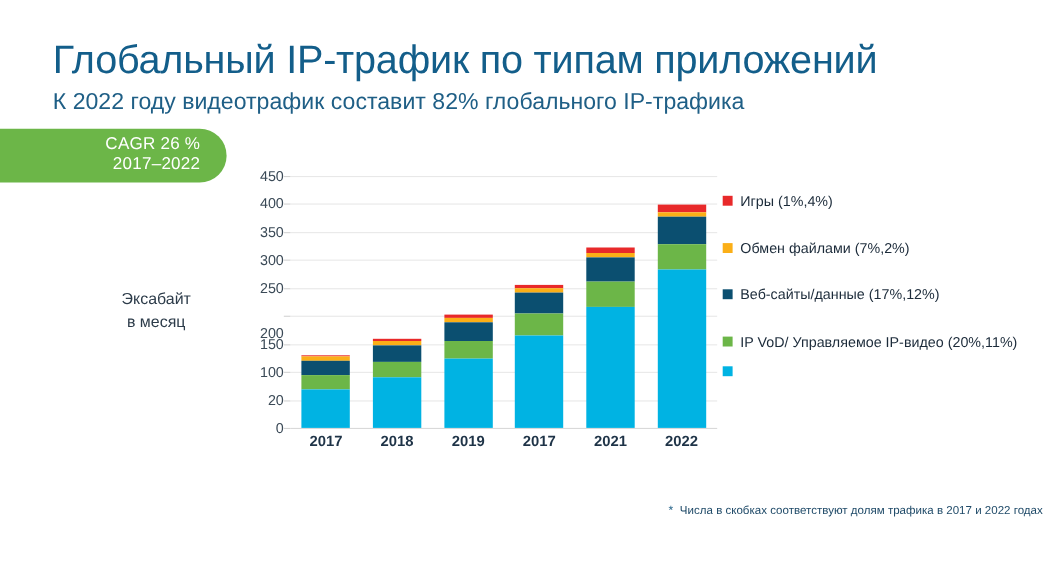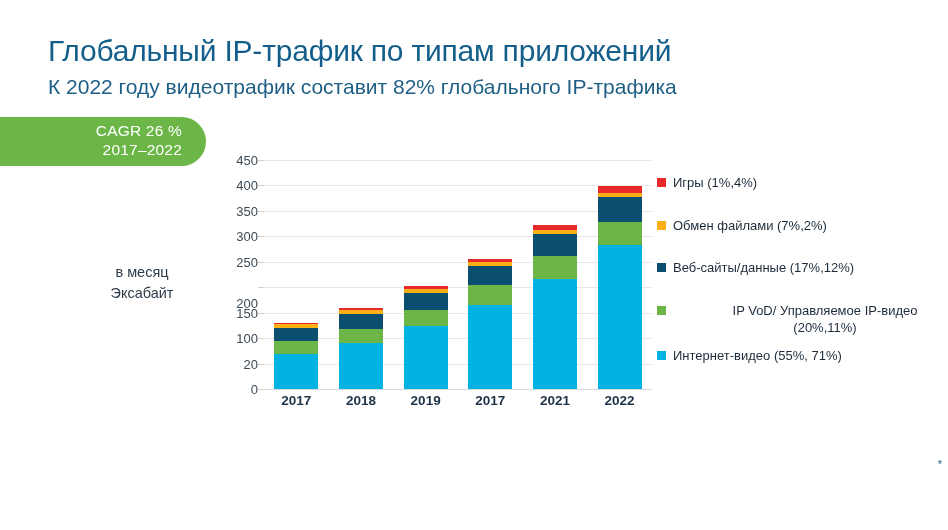--- a/index.html
+++ b/index.html
@@ -18,21 +18,21 @@
   }
 
   
   #header {
     position: absolute;
     left: 48px;
     top: 34px;
     width: 860px;
   }
   #page-title {
-    font-size: 30px;
+    font-size: 36px;
     font-weight: 400;
     color: #135e8a;
     letter-spacing: -0.2px;
     line-height: 1.12;
     white-space: nowrap;
   }
   #page-subtitle {
     margin-top: 6px;
     font-size: 21px;
     font-weight: 400;
@@ -159,30 +159,28 @@
     font-weight: bold;
     color: #1e3347;
   }
 
   
   #legend {
     position: absolute;
     left: 657px;
     top: 174px;
     width: 290px;
-    text-align: center;
   }
   .legend-item {
     display: flex;
     align-items: flex-start;
     margin-bottom: 25px;
   }
   .legend-item.tight {
     margin-bottom: 10px;
-    gap: 30px;
   }
   .legend-swatch {
     width: 9px;
     height: 9px;
     flex: 0 0 9px;
     margin-top: 4px;
     margin-right: 7px;
   }
   .legend-label {
     font-size: 13px;
@@ -228,22 +226,22 @@
   <div id="page-title">Глобальный IP-трафик по типам приложений</div>
   <div id="page-subtitle">К 2022 году видеотрафик составит 82% глобального IP-трафика</div>
 </div>
 
 <div id="cagr-badge">
   <div class="cagr-line">CAGR 26 %</div>
   <div class="cagr-line">2017–2022</div>
 </div>
 
 <div id="axis-title">
+  <div>Эксабайт</div>
   <div>в месяц</div>
-  <div>Эксабайт</div>
 </div>
 
 <div id="chart-wrap">
   <div id="ytick-col">
       <div class="ytick" style="top: 0px;">450</div>
       <div class="ytick" style="top: 25.4444px;">400</div>
       <div class="ytick" style="top: 50.8889px;">350</div>
       <div class="ytick" style="top: 76.3333px;">300</div>
       <div class="ytick" style="top: 101.778px;">250</div>
       <div class="ytick" style="top: 143px;">200</div>
@@ -342,21 +340,21 @@
     <div class="legend-item">
       <span class="legend-swatch" style="background: rgb(11, 79, 112);"></span>
       <span class="legend-label">Веб-сайты/данные (17%,12%)</span>
     </div>
     <div class="legend-item tight">
       <span class="legend-swatch" style="background: rgb(108, 182, 72);"></span>
       <span class="legend-label">IP VoD/ Управляемое IP-видео (20%,11%)</span>
     </div>
     <div class="legend-item">
       <span class="legend-swatch" style="background: rgb(0, 179, 227);"></span>
-      <span class="legend-label">Интернет-видео (55%, 71%)</span>
     </div>
   </div>
 
 <div id="footnotes">
   <div id="footnote-row">
     <span id="footnote-star">*</span>
+    <span id="footnote-text">Числа в скобках соответствуют долям трафика в 2017 и 2022 годах</span>
   </div>
 </div>
 
 </body></html>

